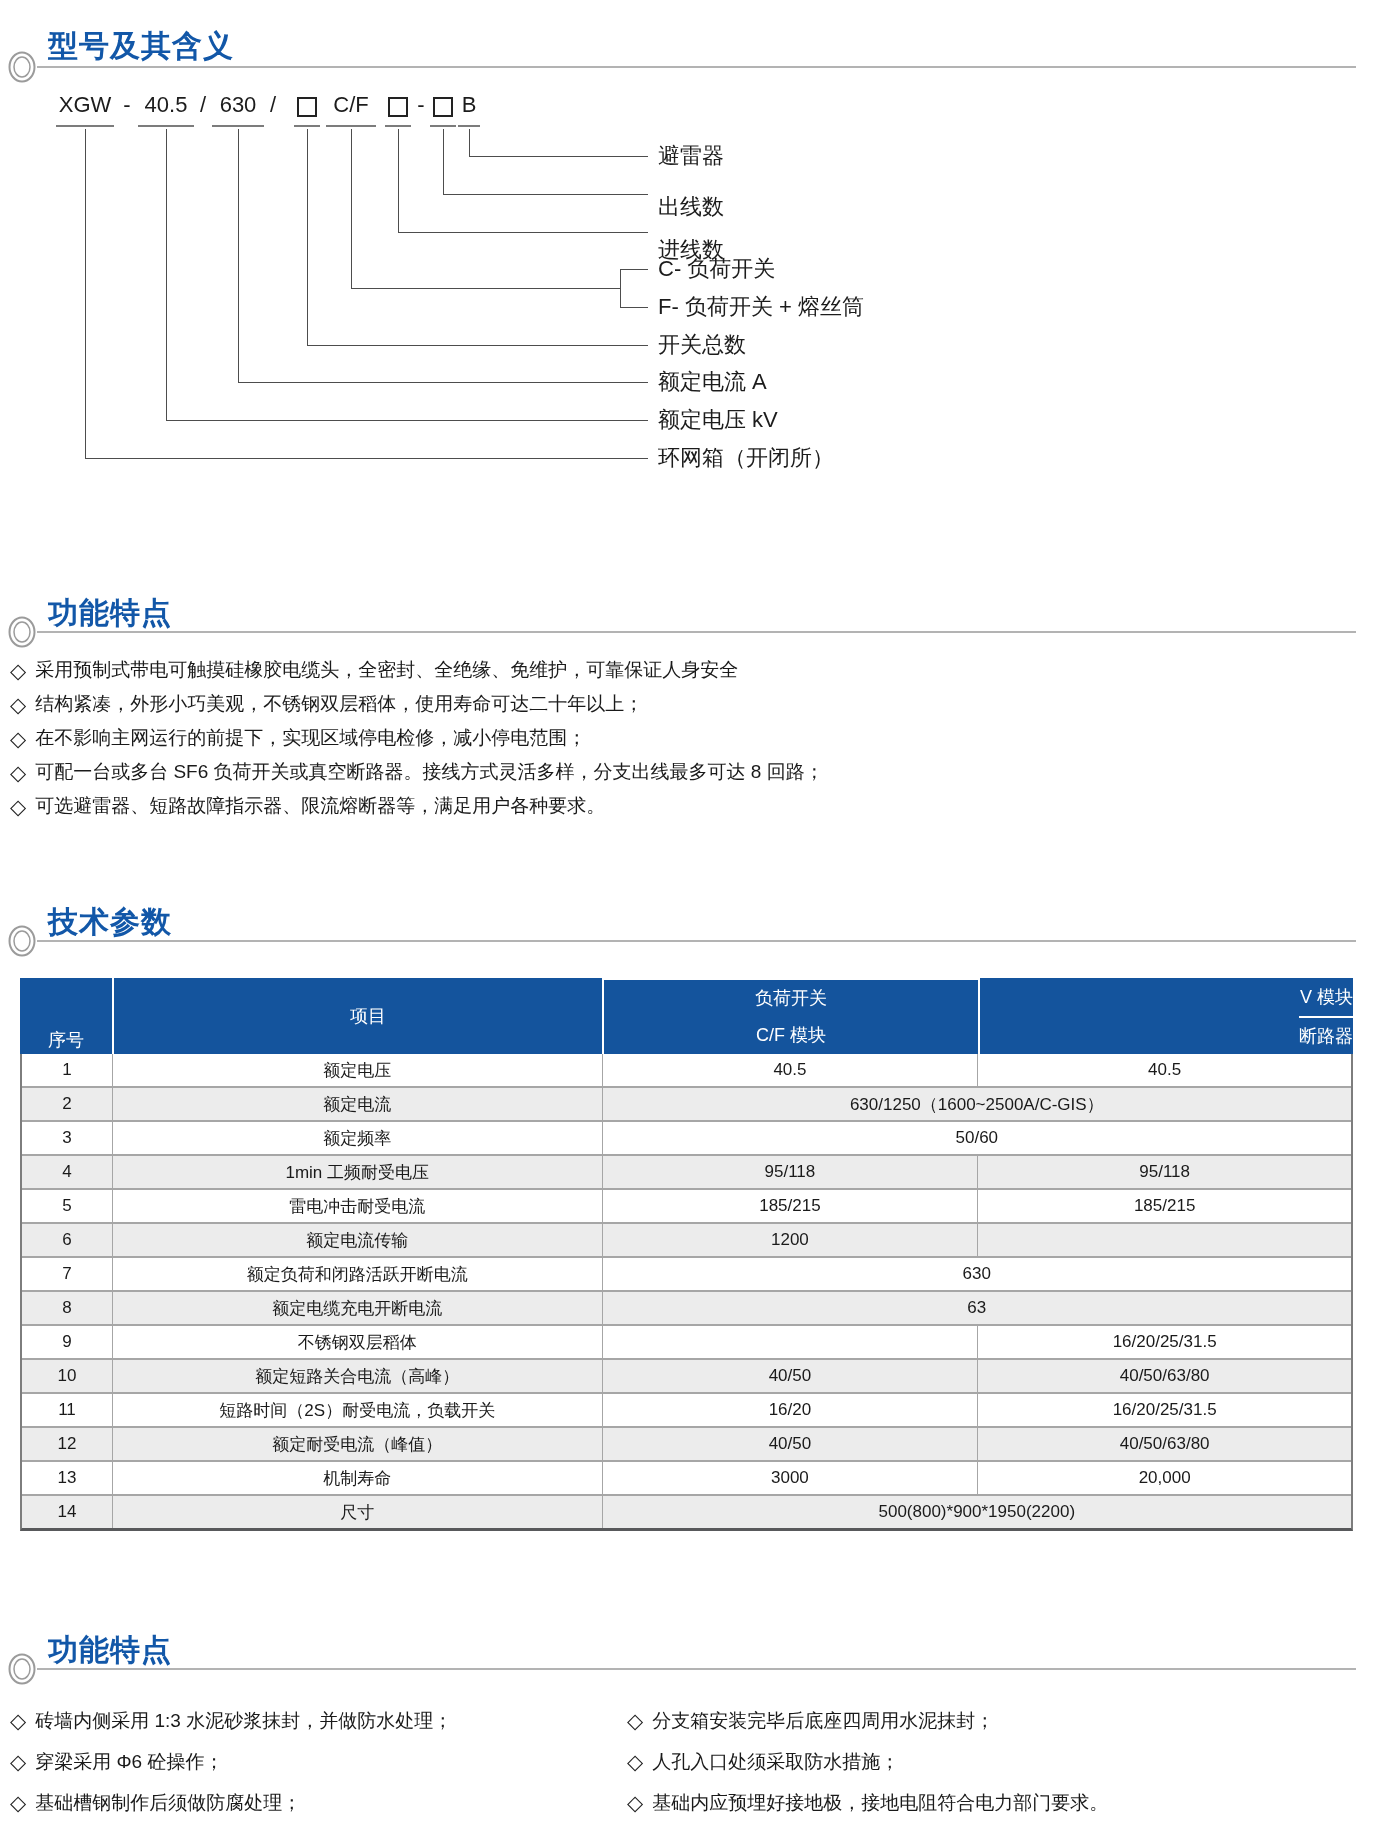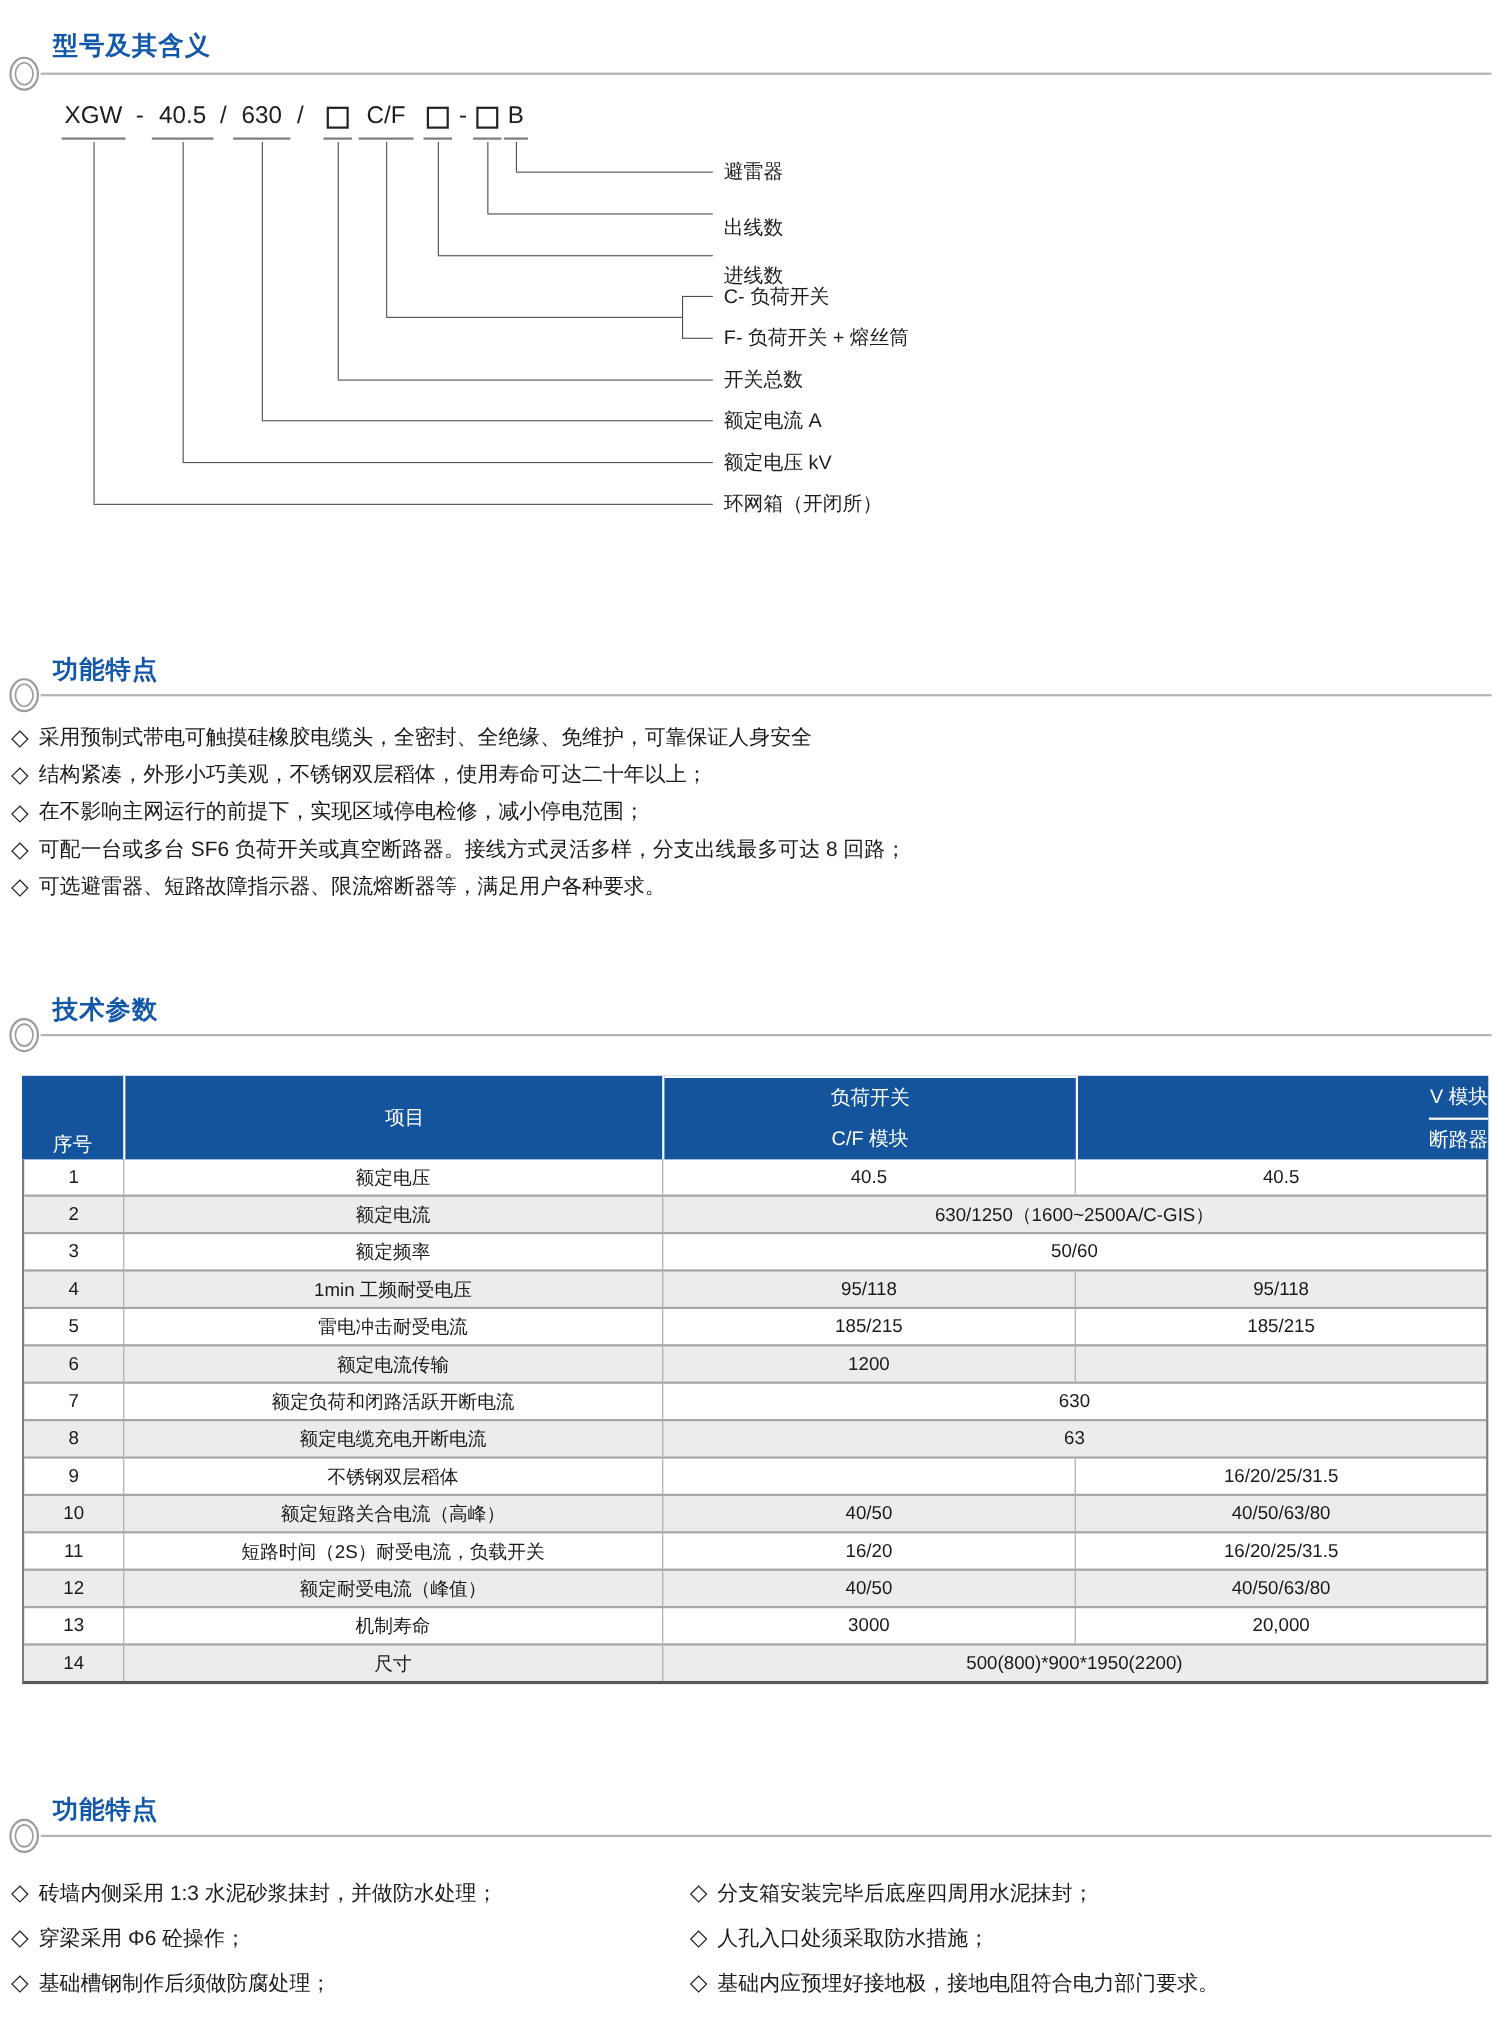--- a/index.html
+++ b/index.html
@@ -1,30 +1,30 @@
 <!DOCTYPE html>
 <html><head>
 <meta charset="utf-8">
 <style>
   html,body{margin:0;padding:0;background:#fff;}
   .page{position:relative;width:1373px;height:1848px;background:#ffffff;overflow:hidden;
         font-family:"Liberation Sans","DejaVu Sans",sans-serif;color:#1a1a1a;}
 
   
-  .sec-title{position:absolute;left:48px;font-size:23px;font-weight:bold;color:#1257A8;letter-spacing:1px;}
+  .sec-title{position:absolute;left:48px;font-size:30px;font-weight:bold;color:#1257A8;letter-spacing:1px;}
   .sec-rule{position:absolute;left:37px;width:1319px;height:2px;background:#b3b3b3;}
   .sec-orn{position:absolute;left:7px;}
 
   
   .mpart{position:absolute;top:92px;height:35px;display:flex;justify-content:center;align-items:flex-start;
          font-size:22px;font-weight:500;color:#1c1c1c;box-sizing:border-box;}
   .mpart.u{border-bottom:2px solid #7c7c7c;}
   .mbox{display:inline-block;width:16px;height:16px;border:2px solid #222;margin-top:5px;background:#fff;}
   .cline{position:absolute;background:#4d4d4d;}
-  .dlabel{position:absolute;left:658px;height:26px;line-height:26px;font-size:18px;color:#1c1c1c;white-space:nowrap;}
+  .dlabel{position:absolute;left:658px;height:26px;line-height:26px;font-size:22px;color:#1c1c1c;white-space:nowrap;}
 
   
   .blist{position:absolute;}
   .bitem{display:flex;align-items:center;gap:9px;white-space:nowrap;}
   .blist-1 .bitem{height:34px;}
   .blist-2 .bitem{height:41px;}
   .bglyph{font-size:21px;color:#222;line-height:1;}
   .btext{font-size:19px;color:#1a1a1a;}
 
   

